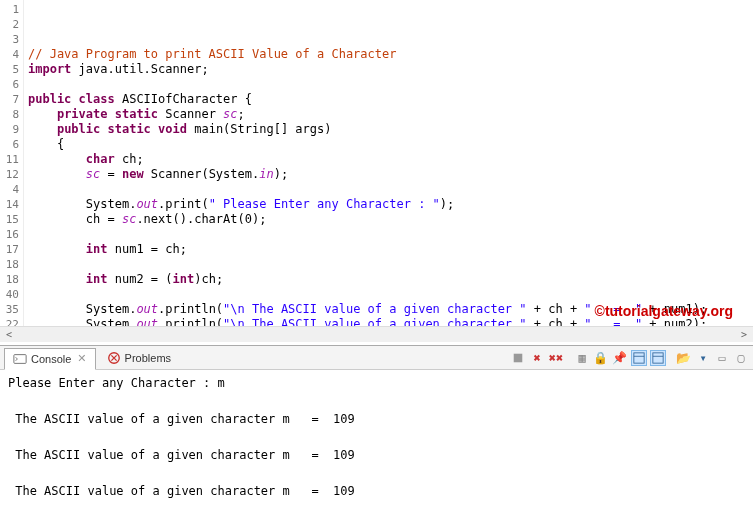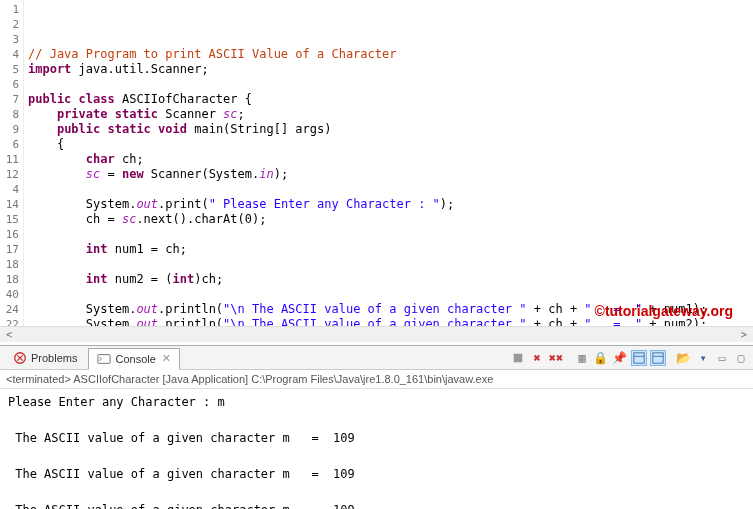--- a/index.html
+++ b/index.html
@@ -57,55 +57,55 @@
         <div>11</div>
         <div>12</div>
         <div>4</div>
         <div>14</div>
         <div>15</div>
         <div>16</div>
         <div>17</div>
         <div>18</div>
         <div>18</div>
         <div>40</div>
-        <div>24</div>
+        <div>35</div>
         <div>22</div>
       </div>
     <div class="code">
       <div class="highlight-line" style="top:317px"></div>
     <div class="code-line"><span class="com">// Java Program to print ASCII Value of a Character</span></div><div class="code-line"><span class="kw">import</span> java.util.Scanner;</div><div class="code-line"></div><div class="code-line"><span class="kw">public</span> <span class="kw">class</span> ASCIIofCharacter {</div><div class="code-line">    <span class="kw">private</span> <span class="kw">static</span> Scanner <span class="fld">sc</span>;</div><div class="code-line">    <span class="kw">public</span> <span class="kw">static</span> <span class="kw">void</span> main(String[] args)</div><div class="code-line">    {</div><div class="code-line">        <span class="kw">char</span> ch;</div><div class="code-line">        <span class="fld">sc</span> = <span class="kw">new</span> Scanner(System.<span class="fld">in</span>);</div><div class="code-line"></div><div class="code-line">        System.<span class="fld">out</span>.print(<span class="str">" Please Enter any Character : "</span>);</div><div class="code-line">        ch = <span class="fld">sc</span>.next().charAt(0);</div><div class="code-line"></div><div class="code-line">        <span class="kw">int</span> num1 = ch;</div><div class="code-line"></div><div class="code-line">        <span class="kw">int</span> num2 = (<span class="kw">int</span>)ch;</div><div class="code-line"></div><div class="code-line">        System.<span class="fld">out</span>.println(<span class="str">"\n The ASCII value of a given character "</span> + ch + <span class="str">"   =  "</span> + num1);</div><div class="code-line">        System.<span class="fld">out</span>.println(<span class="str">"\n The ASCII value of a given character "</span> + ch + <span class="str">"   =  "</span> + num2);</div></div>
   </div>
   <div class="watermark">©tutorialgateway.org</div>
   <div class="hscroll">
     <span class="arrow">&lt;</span>
     <span class="spacer"></span>
     <span class="arrow">&gt;</span>
   </div>
 </div>
 
 <div class="bottom-pane">
   <div class="tab-bar">
-    <div class="tab">
-      <span class="tab-icon">
-        <svg class="ico" viewBox="0 0 16 16">
-            <circle cx="8" cy="8" r="6" fill="none" stroke="#c9302c" stroke-width="1.5"></circle>
-            <path d="M5 5l6 6M11 5l-6 6" stroke="#c9302c" stroke-width="1.5"></path>
-          </svg>
-      </span>
-      <span>Problems</span>
-    </div>
     <div class="tab active">
       <span class="tab-icon">
         <svg class="ico" viewBox="0 0 16 16">
             <rect x="1" y="3" width="14" height="10" rx="1" fill="none" stroke="#666" stroke-width="1"></rect>
             <path d="M3 6l2 2-2 2" stroke="#666" fill="none" stroke-width="1"></path>
           </svg>
       </span>
       <span>Console</span>
       <span style="color:#999;margin-left:2px">✕</span>
+    </div>
+    <div class="tab">
+      <span class="tab-icon">
+        <svg class="ico" viewBox="0 0 16 16">
+            <circle cx="8" cy="8" r="6" fill="none" stroke="#c9302c" stroke-width="1.5"></circle>
+            <path d="M5 5l6 6M11 5l-6 6" stroke="#c9302c" stroke-width="1.5"></path>
+          </svg>
+      </span>
+      <span>Problems</span>
     </div>
     <div class="toolbar-icons">
       <span class="tool-btn">
           <svg viewBox="0 0 14 14" width="12" height="12">
             <rect x="2" y="2" width="10" height="10" fill="#999"></rect>
           </svg>
         </span>
       <span class="tool-btn" style="color:#c33">✖</span>
       <span class="tool-btn" style="color:#c33">✖✖</span>
       <span style="width:4px"></span>
@@ -124,21 +124,20 @@
             <line x1="1" y1="5" x2="13" y2="5" stroke="#369"></line>
           </svg>
         </span>
       <span style="width:4px"></span>
       <span class="tool-btn" style="color:#4a4">📂</span>
       <span class="tool-btn" style="color:#369">▾</span>
       <span class="tool-btn" style="color:#888">▭</span>
       <span class="tool-btn" style="color:#888">▢</span>
     </div>
   </div>
-  <div class="terminated">&lt;terminated&gt; ASCIIofCharacter [Java Application] C:\Program Files\Java\jre1.8.0_161\bin\javaw.exe</div>
   <div class="console-out">Please Enter any Character : m
 
  The ASCII value of a given character m   =  109
 
  The ASCII value of a given character m   =  109
 
  The ASCII value of a given character m   =  109</div>
 </div>
 
 </body></html>

